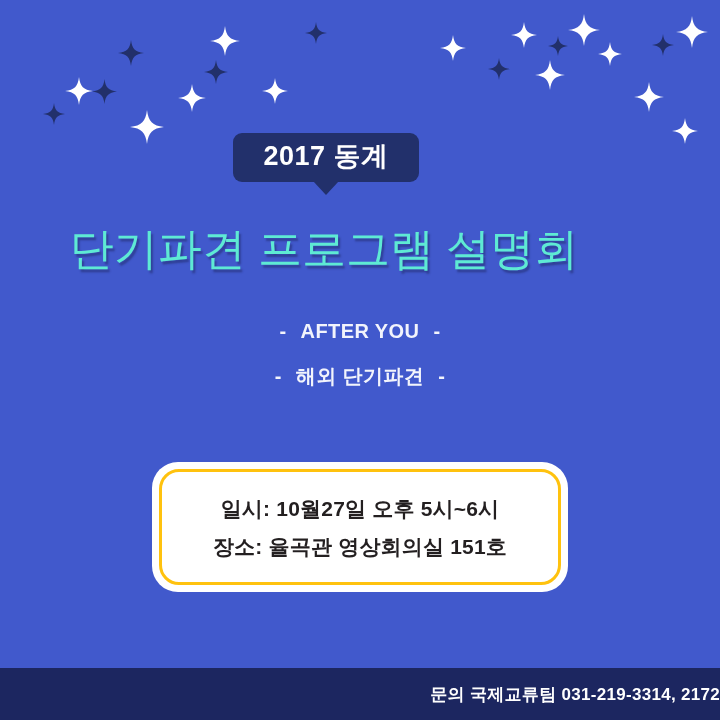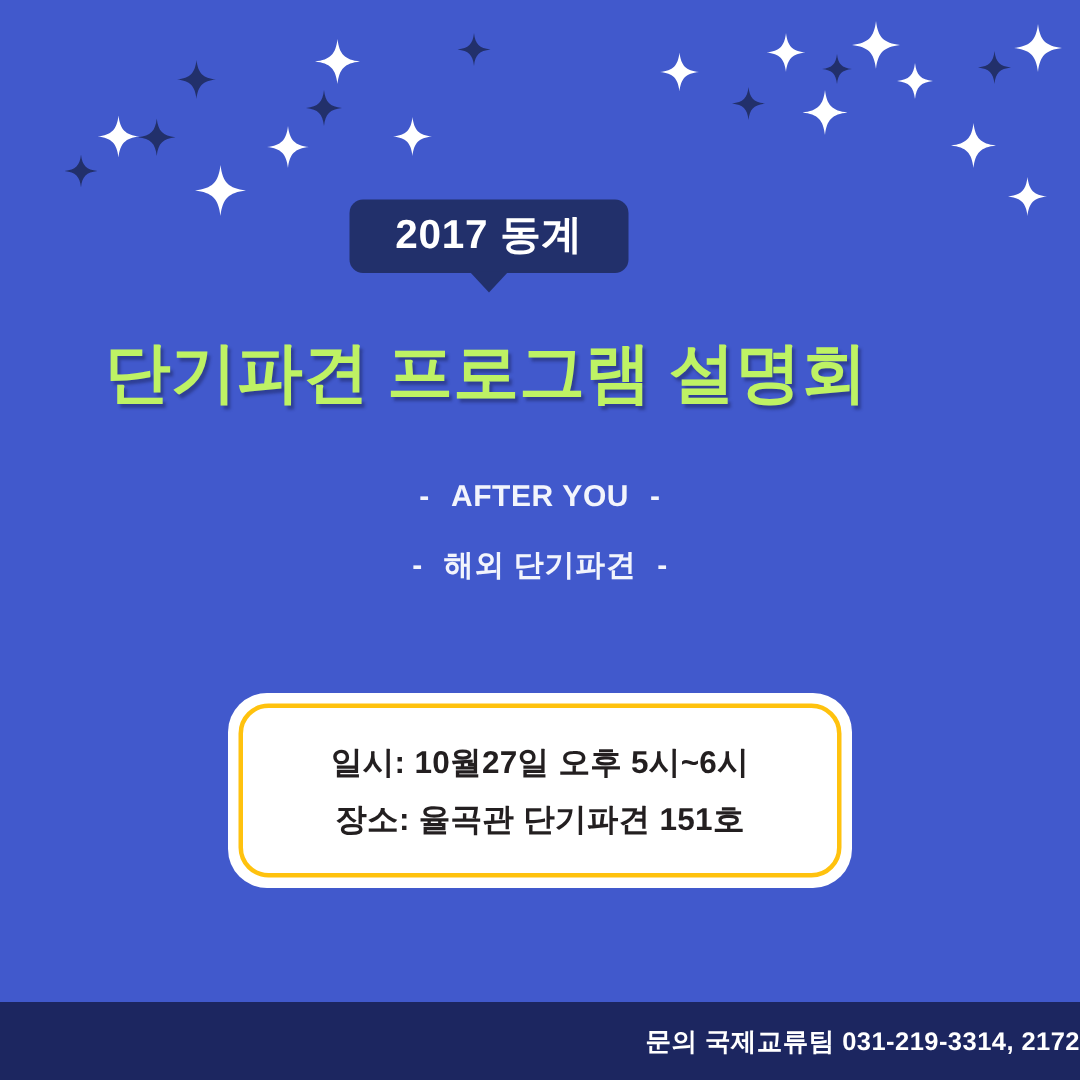--- a/index.html
+++ b/index.html
@@ -63,23 +63,23 @@
     border-top: 14px solid #22306B;
   }
 
   
   #main-title {
     position: absolute;
     left: 0;
     top: 224px;
     width: 648px;
     text-align: center;
-    color: #bef264;
+    color: #5eead4;
     font-size: 44px;
-    font-weight: bold;
+    font-weight: normal;
     letter-spacing: 0px;
     line-height: 1.15;
     text-shadow: 2px 3px 2px rgba(20,25,70,0.40);
   }
 
   
   .subtitle {
     position: absolute;
     left: 0;
     width: 720px;
@@ -232,21 +232,21 @@
   <div class="subtitle" id="subtitle-1">
     <span class="dash">-</span><span>AFTER YOU</span><span class="dash">-</span>
   </div>
   <div class="subtitle" id="subtitle-2">
     <span class="dash">-</span><span>해외 단기파견</span><span class="dash">-</span>
   </div>
 
   <div id="info-box">
     <div id="info-inner">
       <div class="info-line" id="info-line-1">일시:  10월27일 오후 5시~6시</div>
-      <div class="info-line" id="info-line-2">장소: 율곡관 단기파견 151호</div>
+      <div class="info-line" id="info-line-2">장소: 율곡관 영상회의실 151호</div>
     </div>
   </div>
 
   <div id="footer">
     <div id="footer-text">문의  국제교류팀  031-219-3314, 2172</div>
   </div>
 
 </div>
 
 </body></html>

